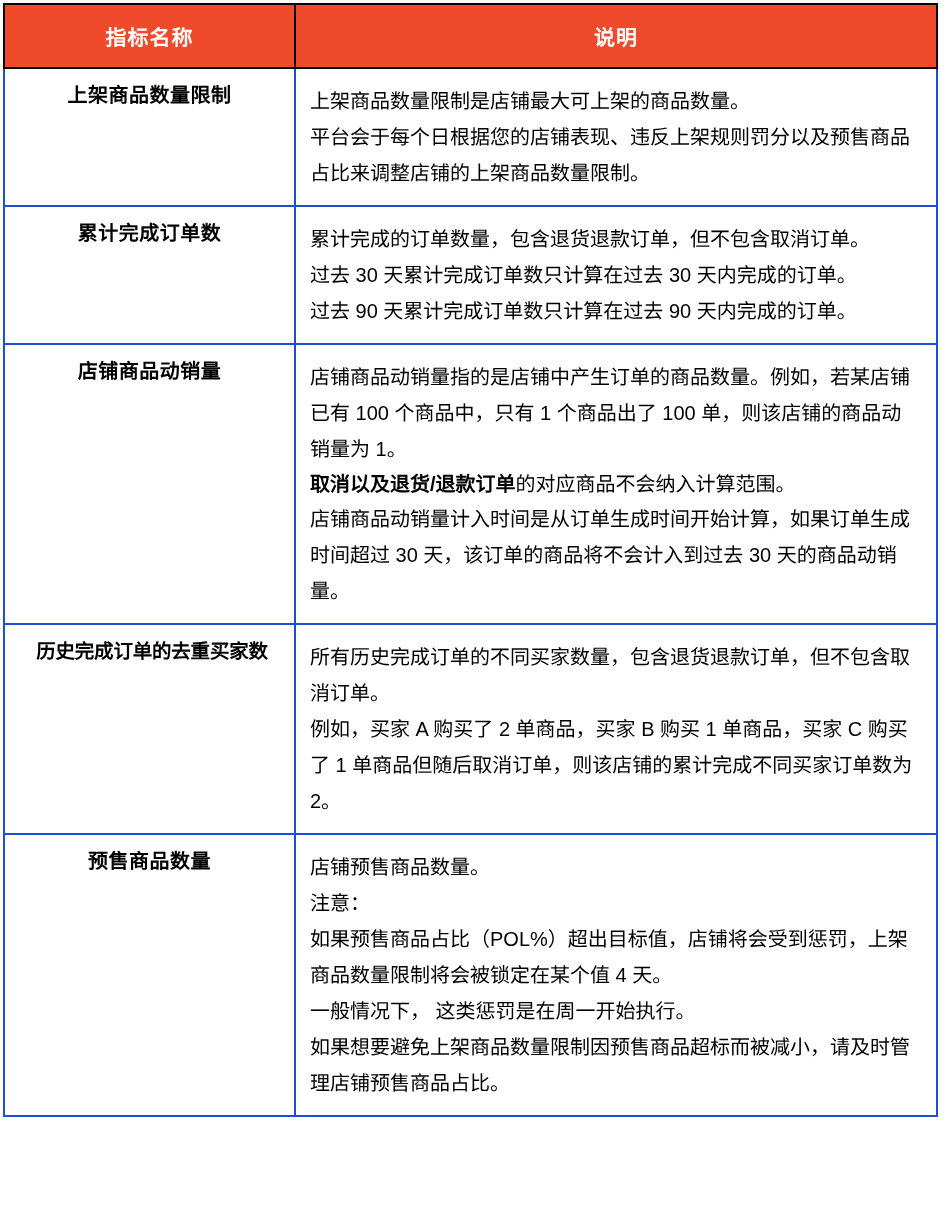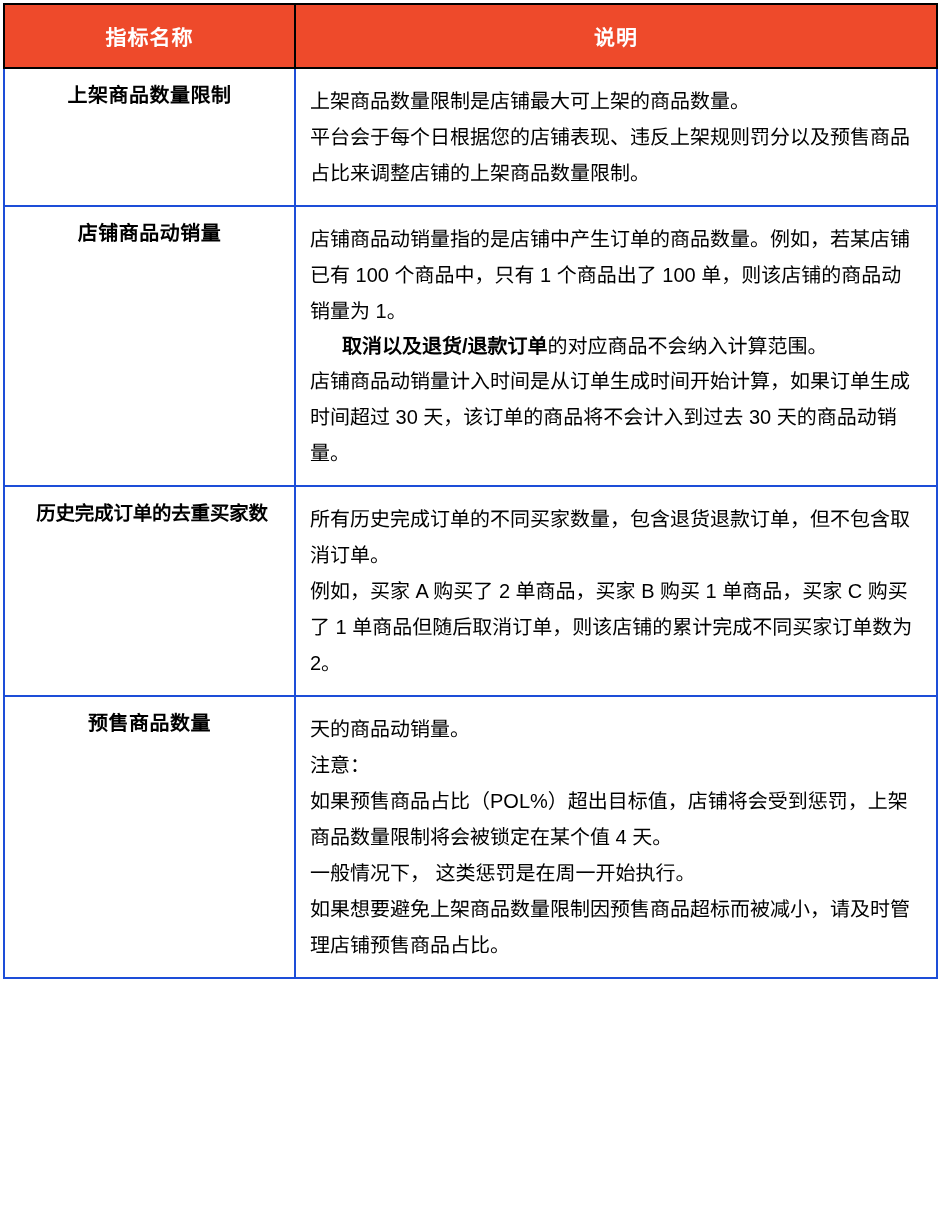--- a/index.html
+++ b/index.html
@@ -80,21 +80,20 @@
     margin: 0;
     padding: 0;
   }
 
   td.metric-desc p.tight-lead {
     line-height: 34px;
   }
 
   .bold-seg {
     font-weight: bold;
-    margin-left: 32px;
   }
 </style>
 </head>
 <body>
 
 <div class="page">
 
   <table class="metrics-table">
     <colgroup>
       <col class="col-name">
@@ -110,20 +109,28 @@
 
       <tr class="data-row">
         <td class="metric-name">上架商品数量限制</td>
         <td class="metric-desc">
           <p>上架商品数量限制是店铺最大可上架的商品数量。</p>
           <p>平台会于每个日根据您的店铺表现、违反上架规则罚分以及预售商品占比来调整店铺的上架商品数量限制。</p>
         </td>
       </tr>
 
 
+      <tr class="data-row">
+        <td class="metric-name">累计完成订单数</td>
+        <td class="metric-desc">
+          <p>累计完成的订单数量，包含退货退款订单，但不包含取消订单。</p>
+          <p>过去 30 天累计完成订单数只计算在过去 30 天内完成的订单。</p>
+          <p>过去 90 天累计完成订单数只计算在过去 90 天内完成的订单。</p>
+        </td>
+      </tr>
 
       <tr class="data-row">
         <td class="metric-name">店铺商品动销量</td>
         <td class="metric-desc">
           <p>店铺商品动销量指的是店铺中产生订单的商品数量。例如，若某店铺已有 100 个商品中，只有 1 个商品出了 100 单，则该店铺的商品动销量为 1。</p>
           <p class="tight-lead"><span class="bold-seg">取消以及退货/退款订单</span><span>的对应商品不会纳入计算范围。</span></p>
           <p>店铺商品动销量计入时间是从订单生成时间开始计算，如果订单生成时间超过 30 天，该订单的商品将不会计入到过去 30 天的商品动销量。</p>
         </td>
       </tr>
 
@@ -131,21 +138,21 @@
         <td class="metric-name tight">历史完成订单的去重买家数</td>
         <td class="metric-desc">
           <p>所有历史完成订单的不同买家数量，包含退货退款订单，但不包含取消订单。</p>
           <p>例如，买家 A 购买了 2 单商品，买家 B 购买 1 单商品，买家 C 购买了 1 单商品但随后取消订单，则该店铺的累计完成不同买家订单数为 2。</p>
         </td>
       </tr>
 
       <tr class="data-row">
         <td class="metric-name">预售商品数量</td>
         <td class="metric-desc">
-          <p>天的商品动销量。</p>
+          <p>店铺预售商品数量。</p>
           <p>注意：</p>
           <p>如果预售商品占比（POL%）超出目标值，店铺将会受到惩罚，上架商品数量限制将会被锁定在某个值 4 天。</p>
           <p>一般情况下， 这类惩罚是在周一开始执行。</p>
           <p>如果想要避免上架商品数量限制因预售商品超标而被减小，请及时管理店铺预售商品占比。</p>
         </td>
       </tr>
 
     </tbody>
   </table>
 

